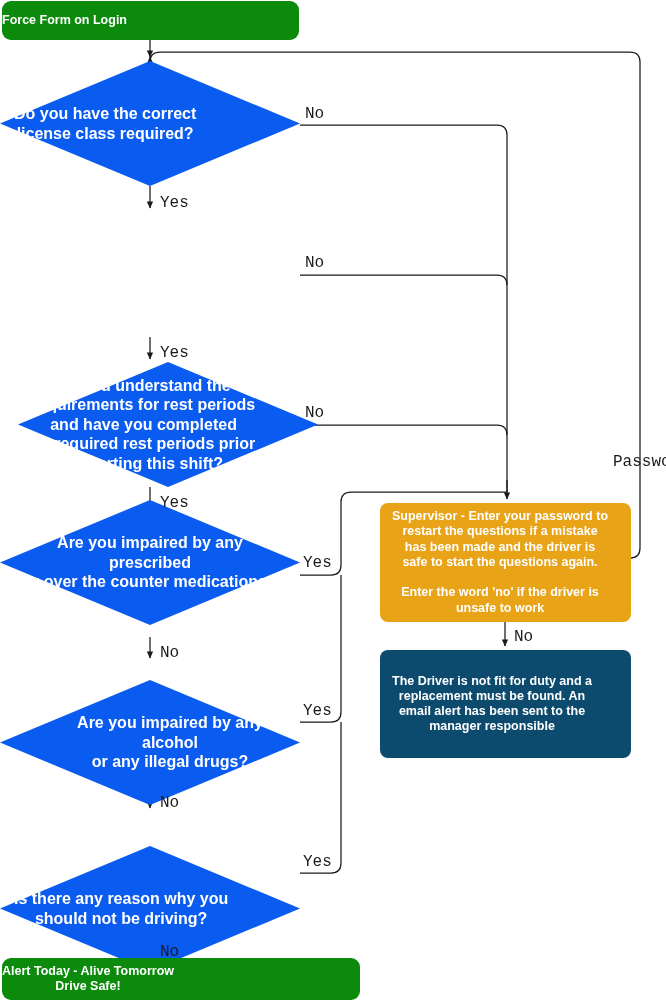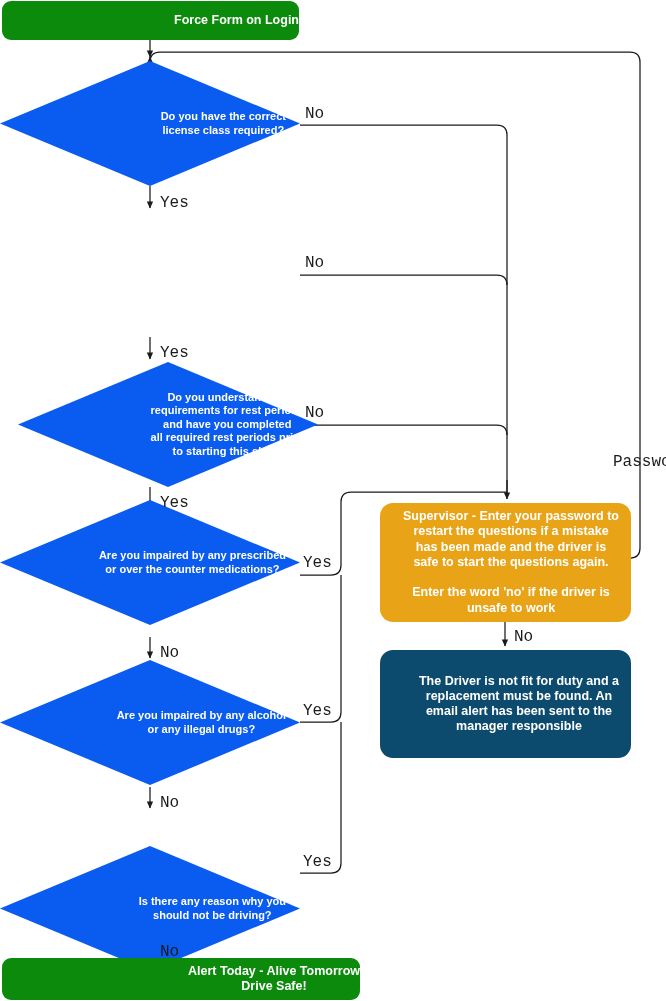--- a/index.html
+++ b/index.html
@@ -22,40 +22,40 @@
     left: 0;
     top: 0;
     width: 666px;
     height: 1001px;
   }
   .node {
     position: absolute;
     box-sizing: border-box;
     display: flex;
     align-items: center;
-    justify-content: flex-end;
+    justify-content: flex-start;
     text-align: center;
     color: #ffffff;
     font-weight: bold;
     line-height: 1.22;
     white-space: pre-line;
   }
   .terminator {
     border-radius: 9px;
     font-size: 12.5px;
   }
   .process {
-    border-radius: 13px;
+    border-radius: 8px;
     font-size: 12.5px;
     padding: 4px 12px;
   }
   .decision {
     background: transparent;
     color: #ffffff;
-    font-size: 11px;
+    font-size: 16px;
   }
   .decision .dshape {
     position: absolute;
     left: 0; top: 0;
     width: 100%; height: 100%;
   }
   .decision .dlabel {
     position: relative;
     z-index: 2;
     padding: 0 14px;
@@ -145,21 +145,21 @@
   </div>
 
   <div class="node decision" style="left:0px; top:500px; width:300px; height:125px;">
     <svg class="dshape" viewBox="0 0 300 125" preserveAspectRatio="none">
       <polygon points="150,0 300,62.5 150,125 0,62.5" fill="#0a5bef"></polygon>
     </svg>
     <span class="dlabel">Are you impaired by any prescribed
 or over the counter medications?</span>
   </div>
 
-  <div class="node decision" style="left:0px; top:660px; width:300px; height:125px;padding-left:40px;">
+  <div class="node decision" style="left:0px; top:680px; width:300px; height:125px;padding-left:40px;">
     <svg class="dshape" viewBox="0 0 300 125" preserveAspectRatio="none">
       <polygon points="150,0 300,62.5 150,125 0,62.5" fill="#0a5bef"></polygon>
     </svg>
     <span class="dlabel">Are you impaired by any alcohol
 or any illegal drugs?</span>
   </div>
 
   <div class="node decision" style="left:0px; top:846px; width:300px; height:125px;">
     <svg class="dshape" viewBox="0 0 300 125" preserveAspectRatio="none">
       <polygon points="150,0 300,62.5 150,125 0,62.5" fill="#0a5bef"></polygon>

